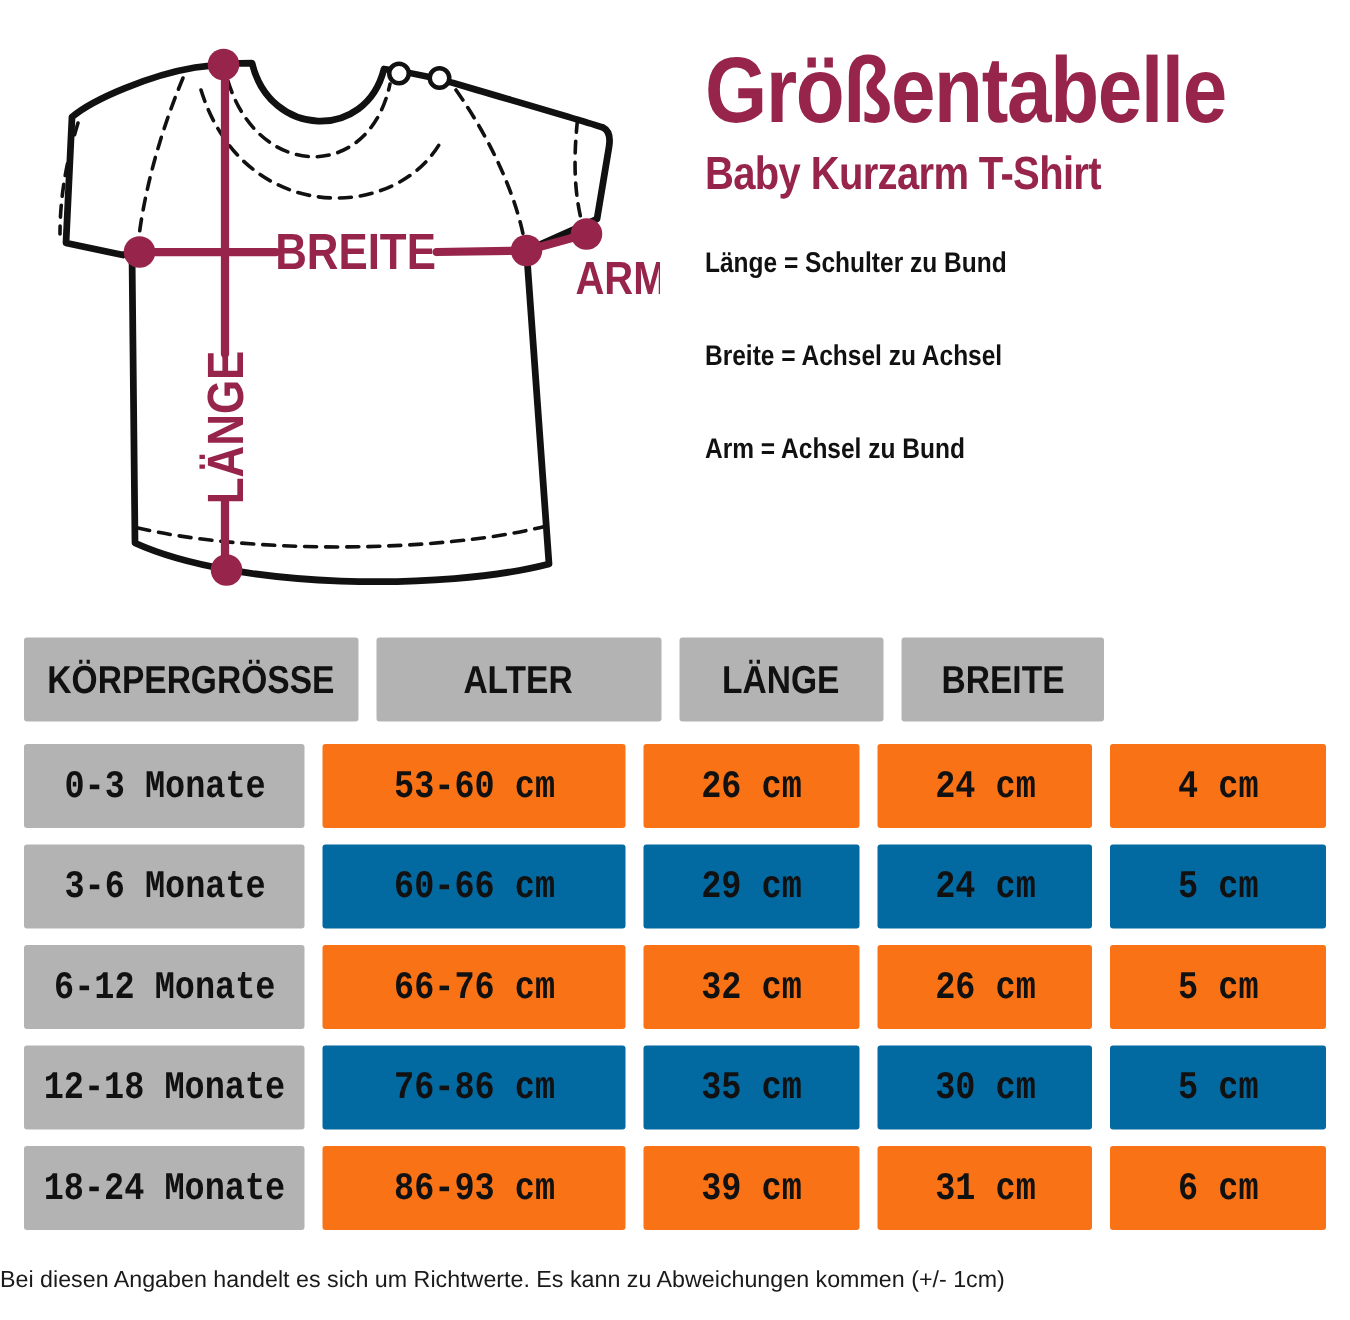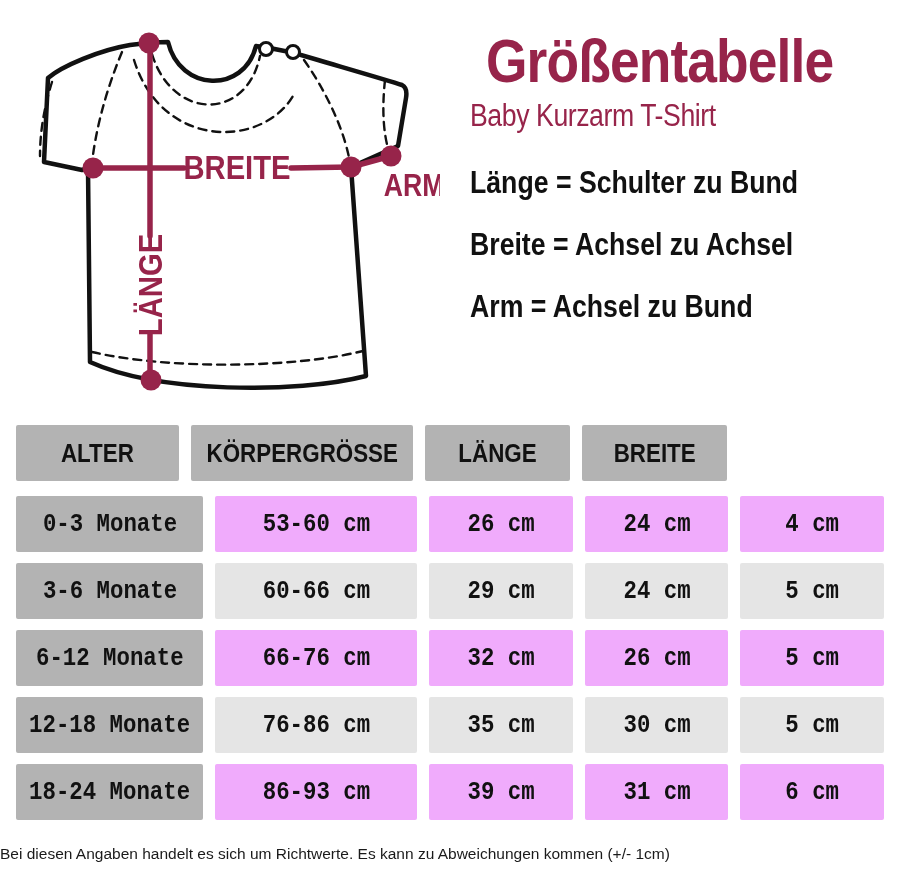--- a/index.html
+++ b/index.html
@@ -5,37 +5,37 @@
   html,body{margin:0;padding:0;background:#ffffff;}
   #page{position:relative;width:900px;height:880px;background:#ffffff;overflow:hidden;
         font-family:"Liberation Sans",sans-serif;color:#111;}
 
   
   #diagram{position:absolute;left:0;top:0;width:440px;height:412px;}
 
   
   #head-block{position:absolute;left:470px;top:30px;width:420px;}
   .cond{display:inline-block;transform:scaleX(0.86);transform-origin:0 50%;white-space:nowrap;}
-  #title{font-size:62px;font-weight:bold;line-height:1.0;color:#97244a;letter-spacing:-1px;text-align:right;}
-  #subtitle{margin-top:6px;font-size:31px;font-weight:normal;color:#97244a;letter-spacing:-0.5px;}
-  .definition{position:absolute;left:470px;font-size:31px;font-weight:bold;color:#111;}
+  #title{font-size:62px;font-weight:bold;line-height:1.0;color:#97244a;letter-spacing:-1px;}
+  #subtitle{margin-top:6px;font-size:31px;font-weight:bold;color:#97244a;letter-spacing:-0.5px;}
+  .definition{position:absolute;left:470px;font-size:19px;font-weight:bold;color:#111;}
   #def-0{top:165px;} #def-1{top:227px;} #def-2{top:289px;}
 
   
   .tbl-grid{position:absolute;left:16px;width:868px;display:grid;
             grid-template-columns:166fr 208fr 148fr 148fr 148fr;column-gap:12px;row-gap:11px;}
   #tbl-head{top:425px;}
   #tbl-body{top:496px;font-family:Liberation Mono, monospace;}
   .cell{height:56px;display:flex;align-items:center;justify-content:center;
         font-weight:bold;font-size:26px;border-radius:2px;}
   .cell .cnd{display:inline-block;transform:scaleX(0.86);transform-origin:50% 50%;white-space:nowrap;}
   .hdr{background:#b3b3b3;}
   .age{background:#b3b3b3;}
-  .row-dark .val{background:#f0abfc;}
-  .row-light .val{background:#e5e5e5;}
+  .row-dark .val{background:#f97316;}
+  .row-light .val{background:#0369a1;}
   .trow{display:contents;}
 
   
   #footer-note{position:absolute;left:0;top:845px;width:900px;text-align:left;
                font-size:15.5px;color:#1a1a1a;}
 </style>
 </head>
 <body>
 
 <div id="page">
@@ -105,24 +105,24 @@
   </div>
   <div class="definition" id="def-2">
     <span class="cond">Arm = Achsel zu Bund</span>
   </div>
   <div class="definition" id="def-1">
     <span class="cond">Breite = Achsel zu Achsel</span>
   </div>
 
   <div class="tbl-grid" id="tbl-head">
     <div class="cell hdr">
+        <span class="cnd">KÖRPERGRÖSSE</span>
+      </div>
+    <div class="cell hdr">
         <span class="cnd">ALTER</span>
-      </div>
-    <div class="cell hdr">
-        <span class="cnd">KÖRPERGRÖSSE</span>
       </div>
     <div class="cell hdr">
         <span class="cnd">LÄNGE</span>
       </div>
     <div class="cell hdr">
         <span class="cnd">BREITE</span>
       </div>
   </div>
 
   <div class="tbl-grid" id="tbl-body">

